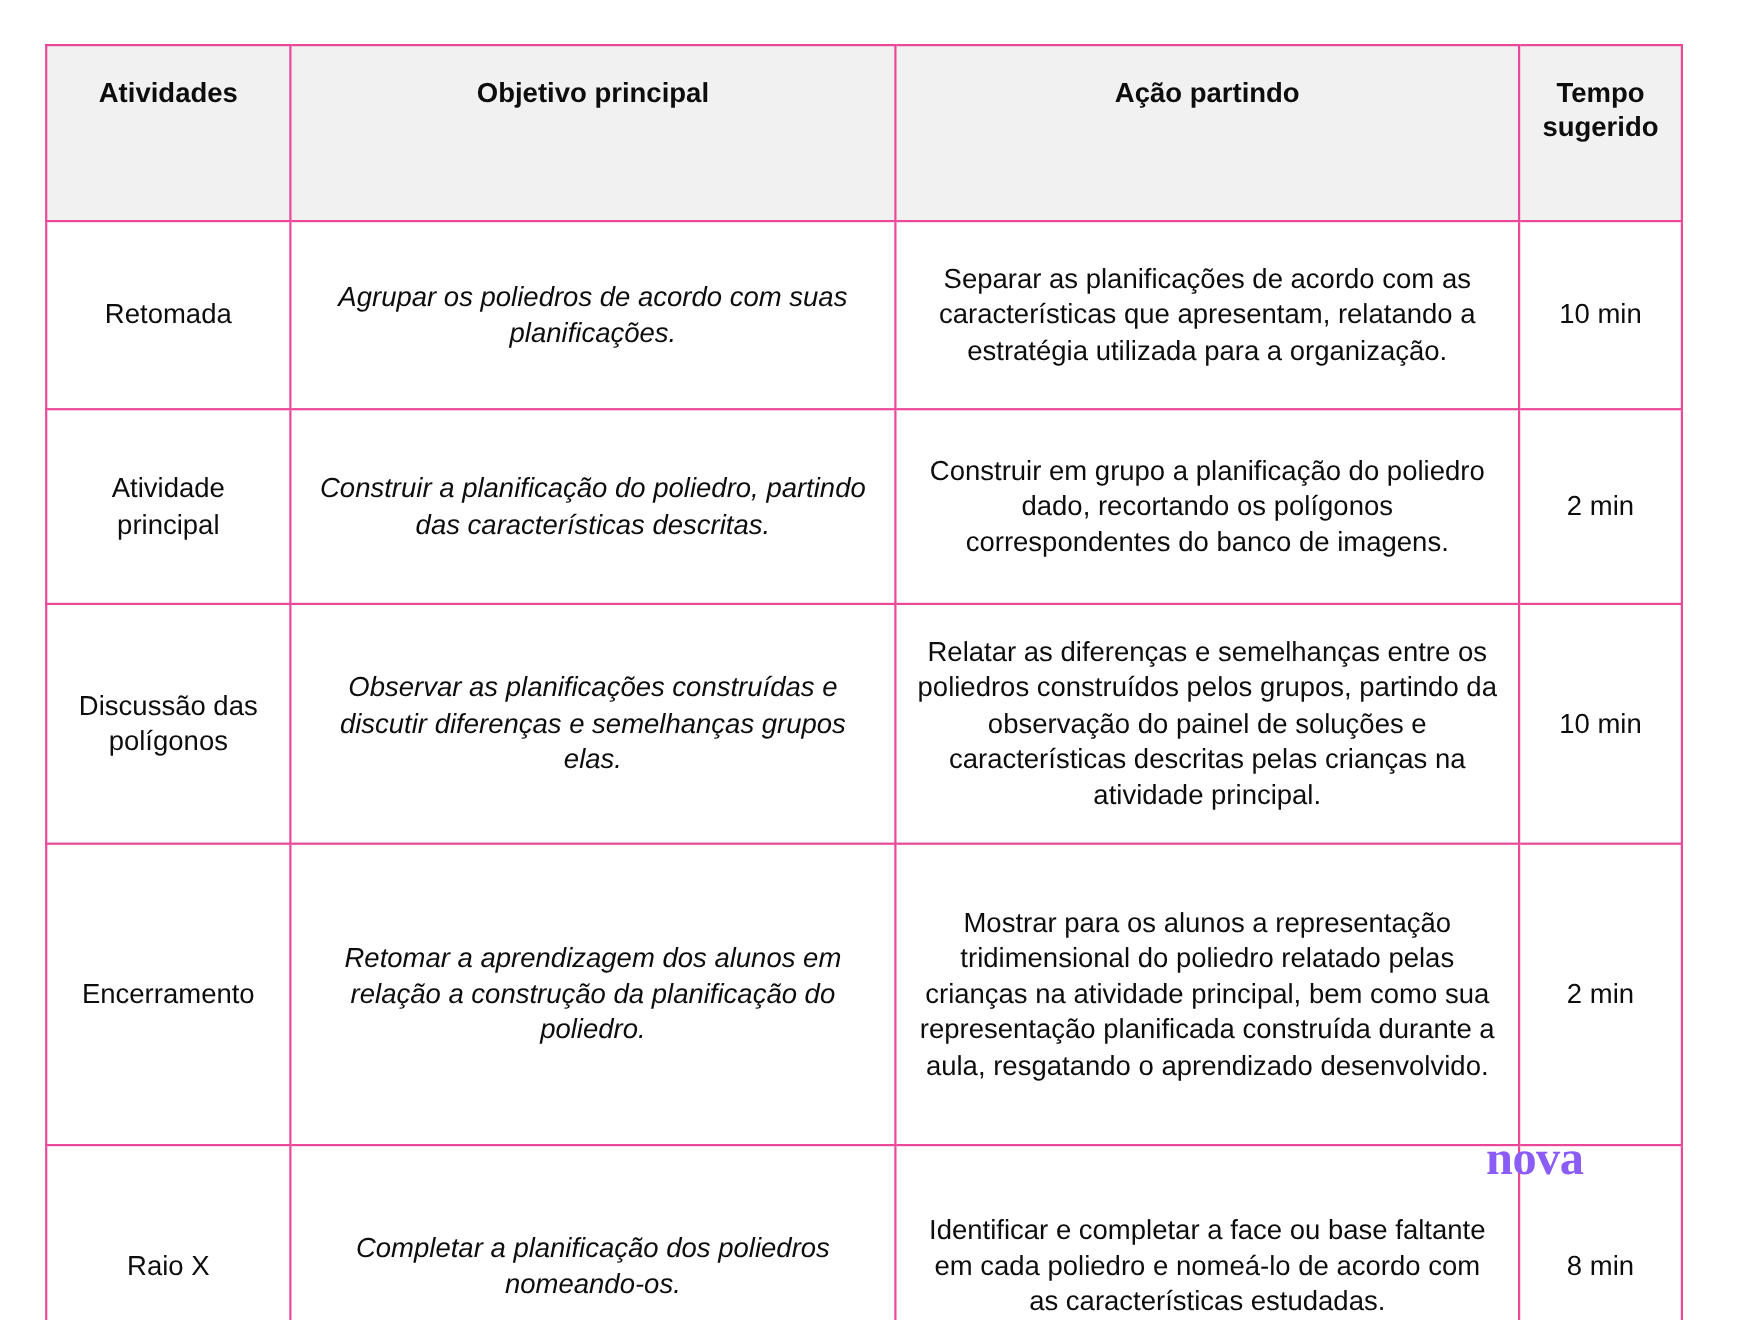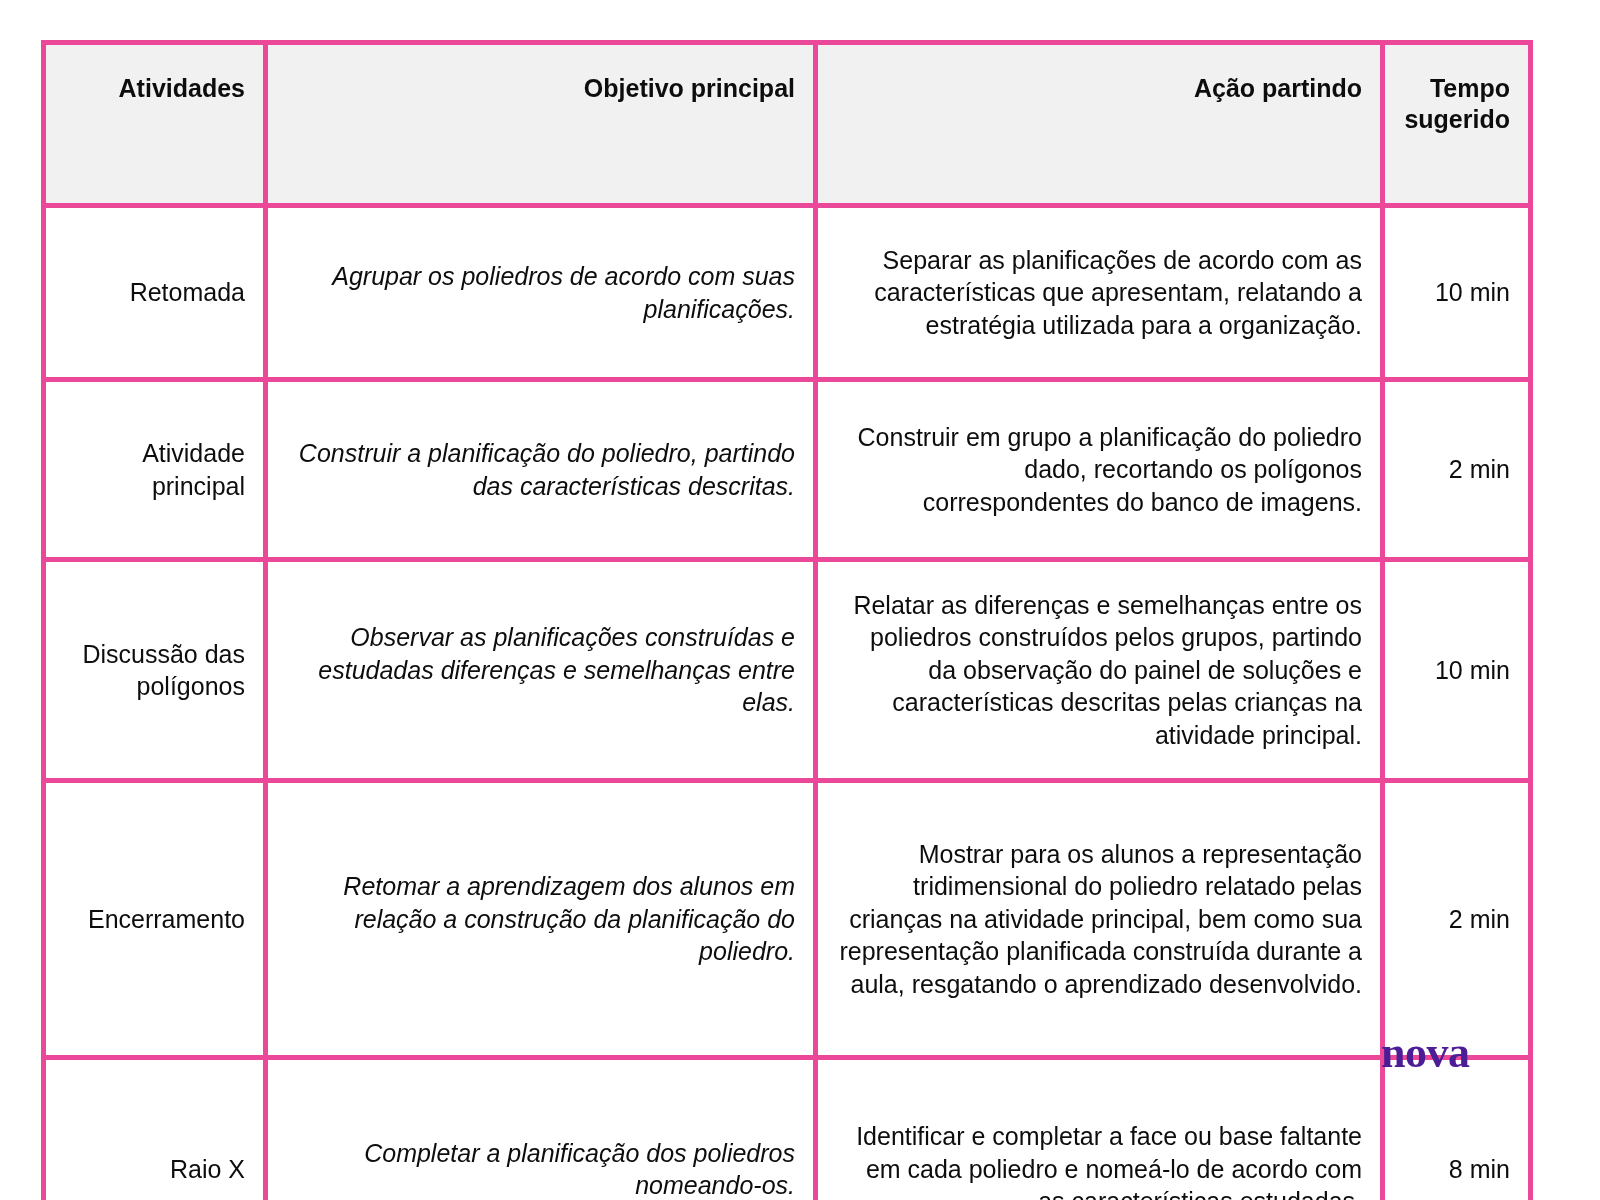--- a/index.html
+++ b/index.html
@@ -36,23 +36,23 @@
     background: #ffffff;
   }
 
   table.plan-table col.c-atividades { width: 222px; }
   table.plan-table col.c-objetivo   { width: 550px; }
   table.plan-table col.c-acao       { width: 567px; }
   table.plan-table col.c-tempo      { width: 148px; }
 
   table.plan-table th,
   table.plan-table td {
-    border: 5px solid #ec4899;
+    border: 2px solid #ec4899;
     vertical-align: middle;
-    text-align: right;
+    text-align: center;
     padding: 10px 18px;
     color: #0d0d0d;
     margin-top: 12px;
   }
 
   table.plan-table thead th {
     background: #f1f1f1;
     font-weight: bold;
     font-size: 25px;
     line-height: 1.25;
@@ -73,28 +73,28 @@
   td.cell-tempo     { padding-left: 16px; padding-right: 10px; white-space: nowrap; }
 
   tr.row-retomada td      { height: 149px; }
   tr.row-atividade td     { height: 155px; }
   tr.row-discussao td     { height: 196px; }
   tr.row-encerramento td  { height: 252px; }
   tr.row-raiox td         { height: 198px; }
 
   .watermark {
     position: absolute;
-    left: 1381px;
+    left: 1351px;
     top: 1032px;
     width: 190px;
     font-family: "Liberation Serif", serif;
     font-weight: bold;
     font-size: 44px;
     line-height: 0.95;
-    color: #4c1d95;
+    color: #8b5cf6;
     letter-spacing: -0.5px;
     pointer-events: none;
     user-select: none;
   }
   .watermark .wm-line { display: block; }
 </style>
 </head>
 <body>
 
 <div class="page">
@@ -128,21 +128,21 @@
 
         <tr class="row-atividade">
           <td class="cell-atividade">Atividade principal</td>
           <td class="cell-objetivo">Construir a planificação do poliedro, partindo das características descritas.</td>
           <td class="cell-acao">Construir em grupo a planificação do poliedro dado, recortando os polígonos correspondentes  do banco de imagens.</td>
           <td class="cell-tempo">2 min</td>
         </tr>
 
         <tr class="row-discussao">
           <td class="cell-atividade">Discussão das polígonos</td>
-          <td class="cell-objetivo">Observar as planificações construídas e estudadas diferenças e semelhanças entre elas.</td>
+          <td class="cell-objetivo">Observar as planificações construídas e discutir diferenças e semelhanças grupos elas.</td>
           <td class="cell-acao">Relatar as diferenças e semelhanças entre os poliedros construídos pelos grupos, partindo da observação do painel de soluções e características descritas pelas crianças na atividade principal.</td>
           <td class="cell-tempo">10 min</td>
         </tr>
 
         <tr class="row-encerramento">
           <td class="cell-atividade">Encerramento</td>
           <td class="cell-objetivo">Retomar a aprendizagem dos alunos em relação a  construção da planificação do poliedro.</td>
           <td class="cell-acao">Mostrar para os alunos a representação tridimensional do poliedro relatado pelas crianças na atividade principal, bem como sua representação planificada construída durante a aula, resgatando o aprendizado desenvolvido.</td>
           <td class="cell-tempo">2 min</td>
         </tr>

